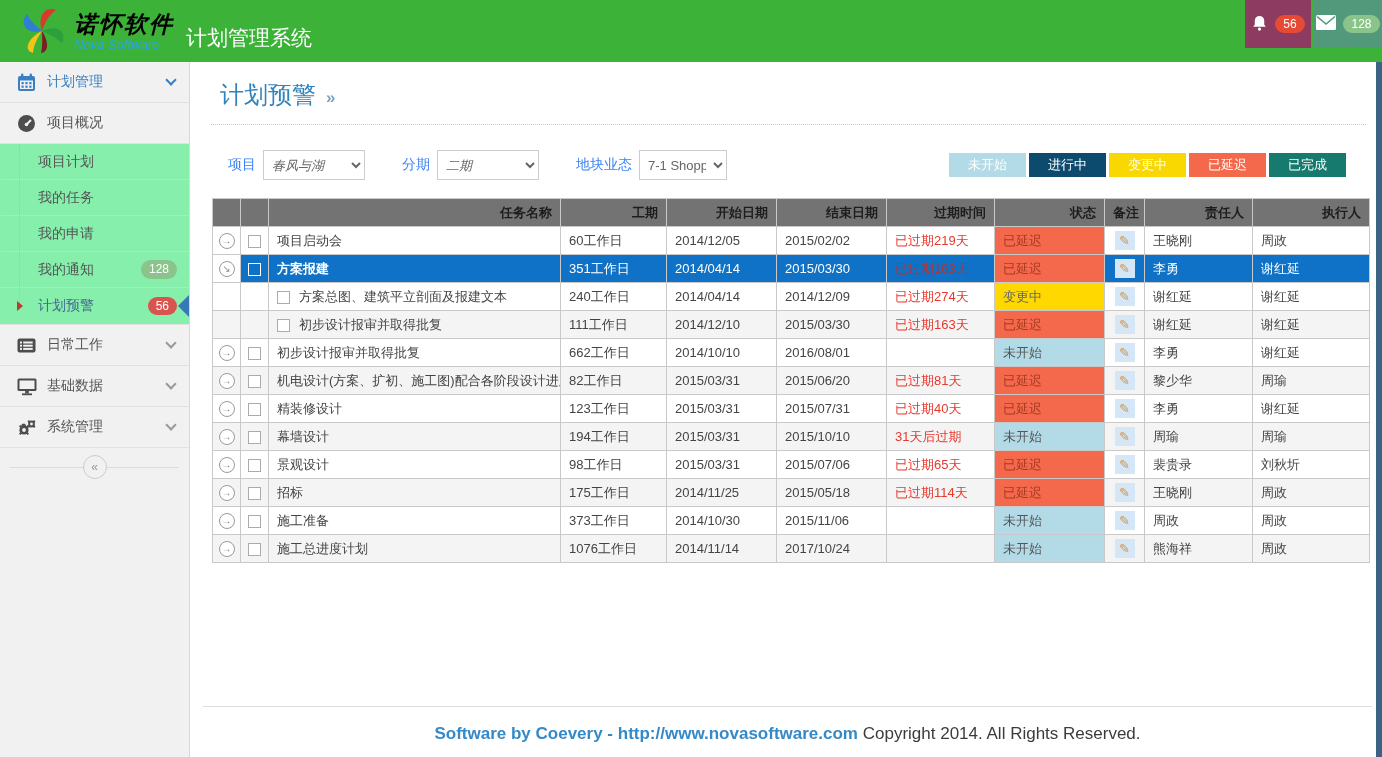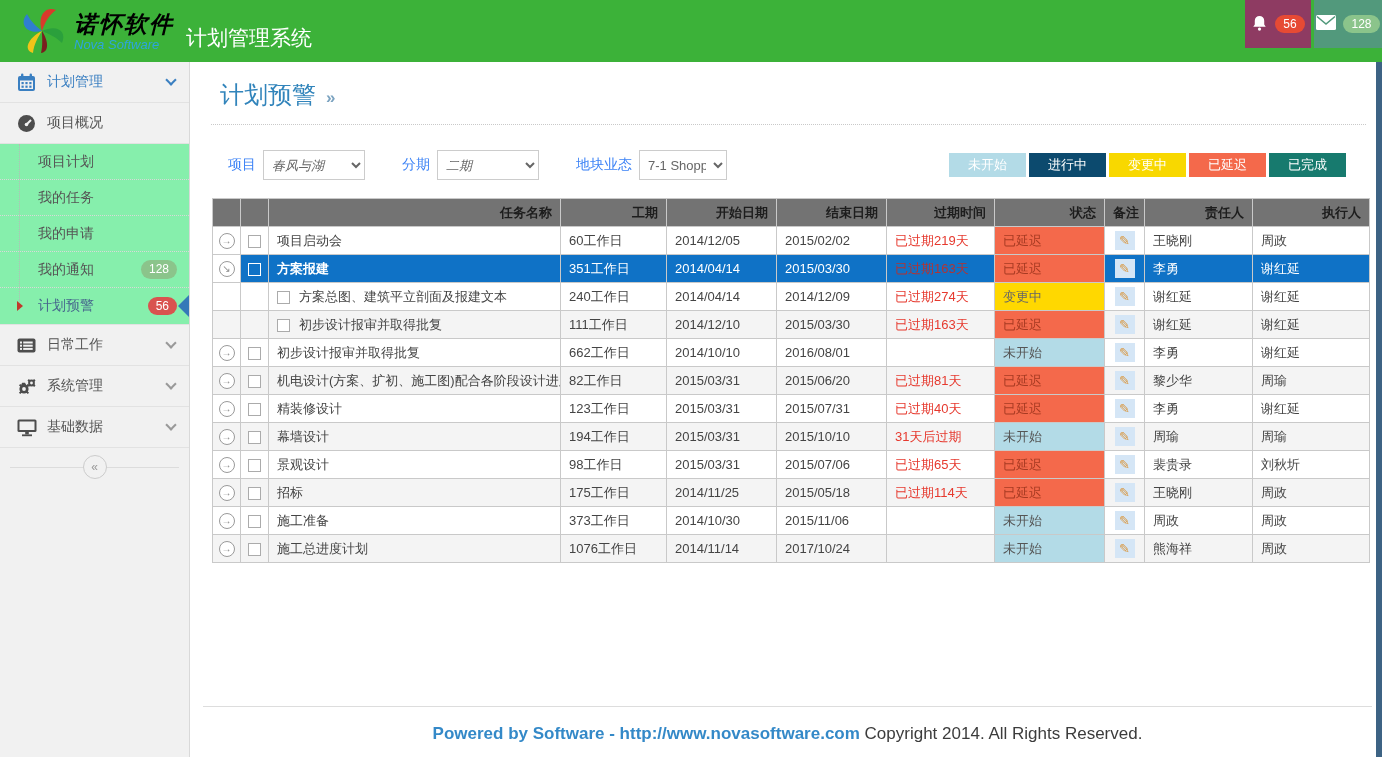--- a/index.html
+++ b/index.html
@@ -187,46 +187,46 @@
               <rect x="6.2" y="11.9" width="9.5" height="2"></rect>
             </g>
           </svg>
         </span>
         <span>日常工作</span>
         <span class="chev"></span>
       </div>
       <div class="side-item">
         <span class="icon">
           <svg width="20" height="19" viewBox="0 0 20 19">
+            <rect x="0.5" y="1.5" width="19" height="12.5" rx="1.5" fill="currentColor"></rect>
+            <rect x="2.5" y="3.5" width="15" height="8.5" fill="#f1f1f1"></rect>
+            <rect x="8.2" y="14" width="3.6" height="2.4" fill="currentColor"></rect>
+            <rect x="5" y="16.4" width="10" height="1.8" fill="currentColor"></rect>
+          </svg>
+        </span>
+        <span>基础数据</span>
+        <span class="chev"></span>
+      </div>
+      <div class="side-item">
+        <span class="icon">
+          <svg width="20" height="19" viewBox="0 0 20 19">
             <g fill="currentColor">
               <path d="M8 5.8 l1.4 2.4 -1 1.7 -2.8 0 -1.4 -2.4 1 -1.7 z" transform="translate(0,0)"></path>
               <circle cx="7" cy="12" r="4.6"></circle>
               <circle cx="14.5" cy="6" r="3.4"></circle>
               <rect x="6" y="5.8" width="2" height="12.4" transform="rotate(45 7 12)"></rect>
               <rect x="6" y="5.8" width="2" height="12.4" transform="rotate(-45 7 12)"></rect>
               <rect x="13.5" y="1.3" width="2" height="9.4" transform="rotate(45 14.5 6)"></rect>
               <rect x="13.5" y="1.3" width="2" height="9.4" transform="rotate(-45 14.5 6)"></rect>
             </g>
             <circle cx="7" cy="12" r="1.9" fill="#f1f1f1"></circle>
             <circle cx="14.5" cy="6" r="1.4" fill="#f1f1f1"></circle>
           </svg>
         </span>
         <span>系统管理</span>
-        <span class="chev"></span>
-      </div>
-      <div class="side-item">
-        <span class="icon">
-          <svg width="20" height="19" viewBox="0 0 20 19">
-            <rect x="0.5" y="1.5" width="19" height="12.5" rx="1.5" fill="currentColor"></rect>
-            <rect x="2.5" y="3.5" width="15" height="8.5" fill="#f1f1f1"></rect>
-            <rect x="8.2" y="14" width="3.6" height="2.4" fill="currentColor"></rect>
-            <rect x="5" y="16.4" width="10" height="1.8" fill="currentColor"></rect>
-          </svg>
-        </span>
-        <span>基础数据</span>
         <span class="chev"></span>
       </div>
     </div>
   <div class="collapse-row">
     <span class="line"></span>
     <span class="collapse-btn">«</span>
   </div>
 </div>
 
 <div class="main">
@@ -447,17 +447,17 @@
           <td class="overdue"></td>
           <td style="background: rgb(179, 219, 231) !important; color: rgb(85, 85, 85) !important;">未开始</td>
           <td class="c"><span class="note-ic">✎</span></td>
           <td>熊海祥</td>
           <td>周政</td>
         </tr>
       </tbody>
     </table>
 
   <div class="footer">
-    <a href="#">Powered by Software - http://www.novasoftware.com</a><span> Copyright 2014. All Rights Reserved.</span>
+    <a href="#">Software by Coevery - http://www.novasoftware.com</a><span> Copyright 2014. All Rights Reserved.</span>
   </div>
 </div>
 
 <div class="scrollstrip"></div>
 
 </body></html>

